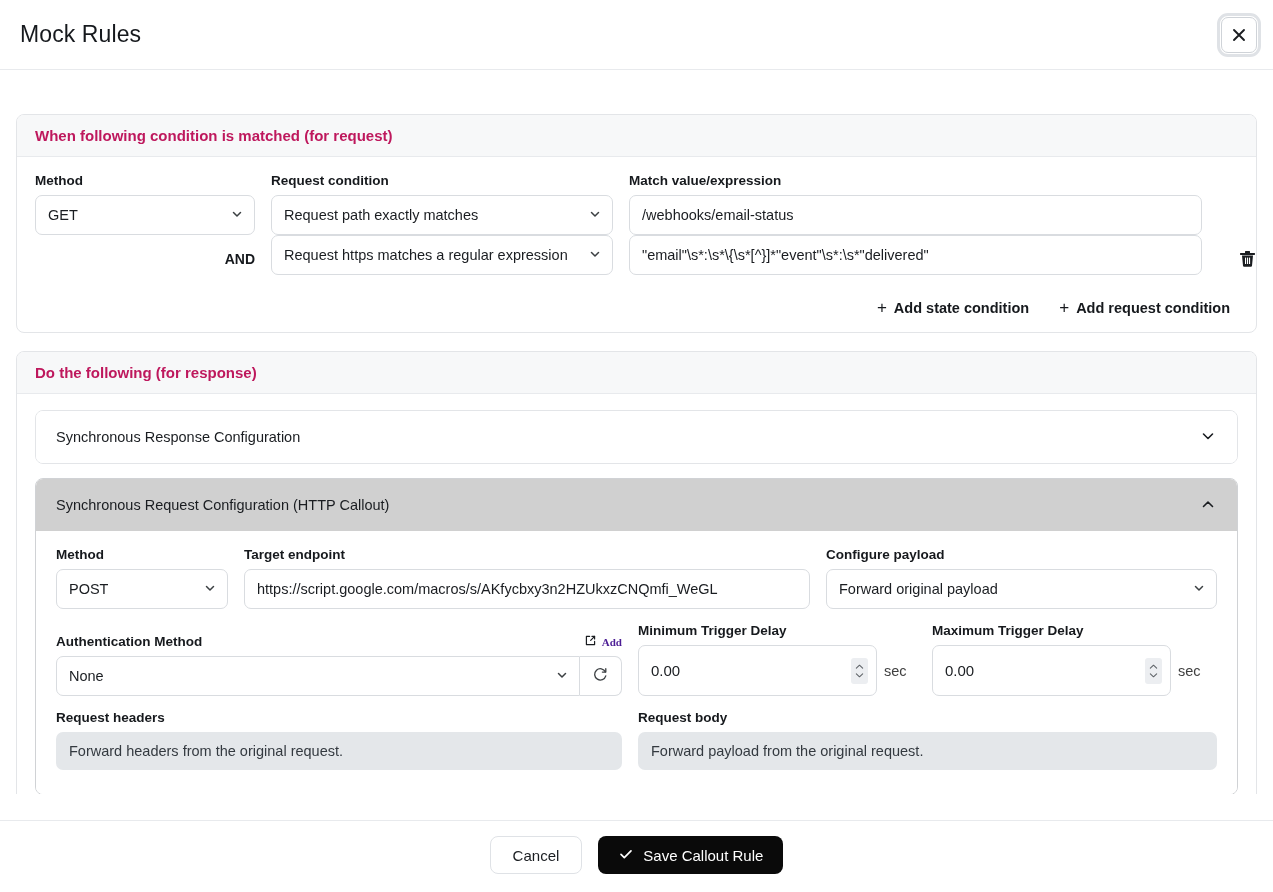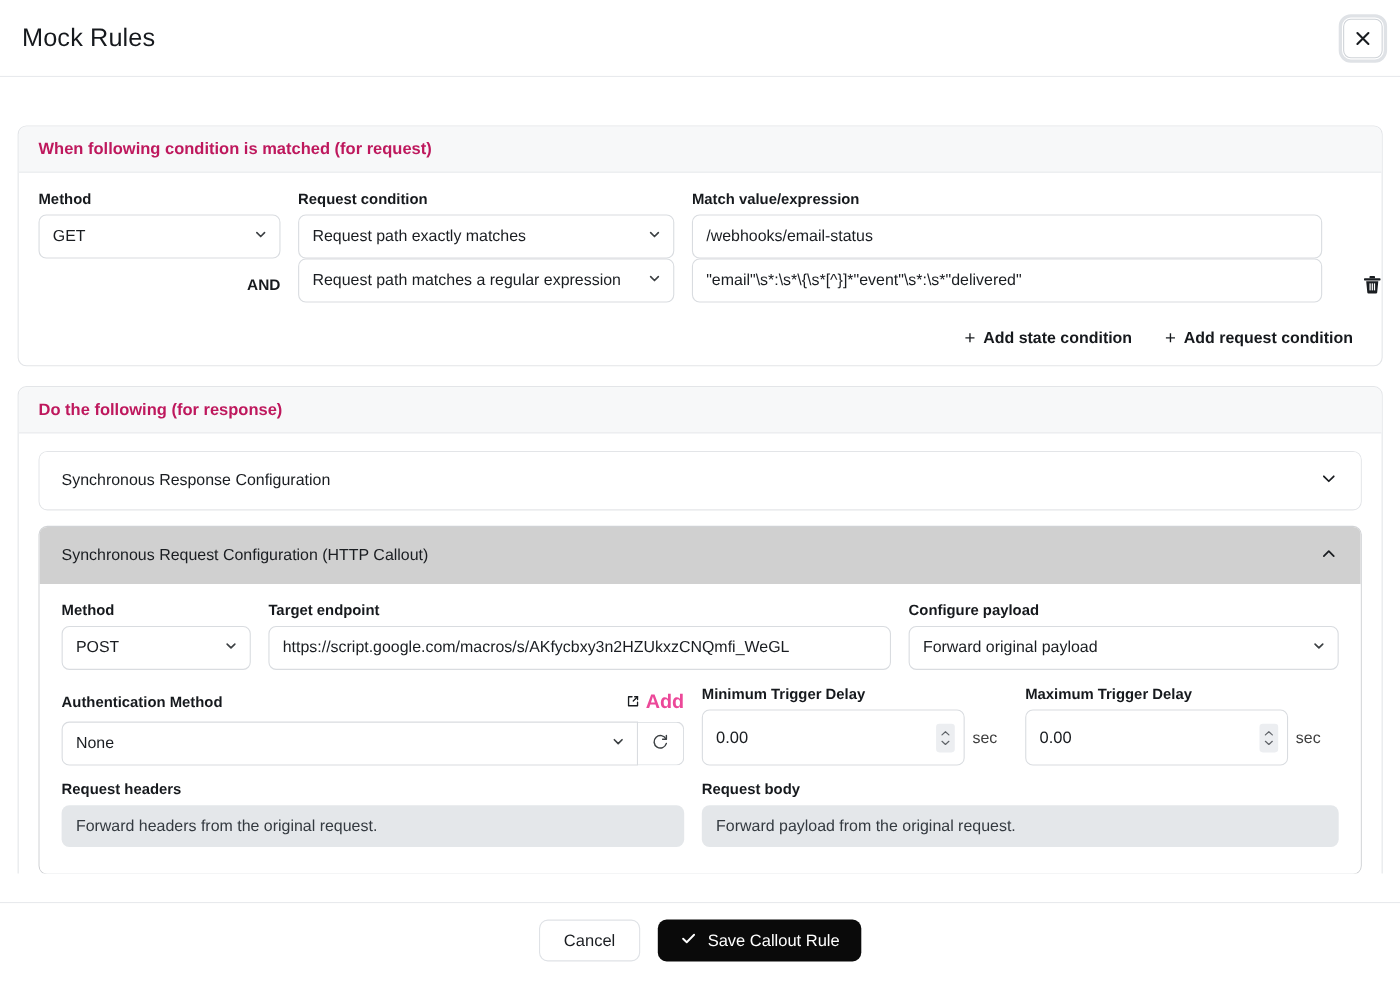--- a/index.html
+++ b/index.html
@@ -86,22 +86,22 @@
   .acc-body { padding: 16px 20px 24px 20px; background: #fff; }
 
   
   .row { display: grid; align-items: end; column-gap: 16px; margin-bottom: 14px; }
   .r1 { grid-template-columns: 172px 566px 1fr; }
   .r2 { grid-template-columns: 566px 278px 278px; }
   .r3 { grid-template-columns: 566px 1fr; }
 
   .lab-row { display: flex; align-items: center; justify-content: space-between; margin-bottom: 7px; }
   .add-link {
-    display: flex; align-items: center; gap: 5px; font-size: 18px; font-weight: 700;
-    color: #ec4899; background: none; border: none; cursor: pointer; font-family: Liberation Sans, sans-serif; padding: 0;
+    display: flex; align-items: center; gap: 5px; font-size: 11px; font-weight: 700;
+    color: #4c1d95; background: none; border: none; cursor: pointer; font-family: Liberation Serif, serif; padding: 0;
   }
 
   .auth-wrap { display: flex; }
   .auth-wrap .ctl { border-top-right-radius: 0; border-bottom-right-radius: 0; }
   .refresh-btn {
     width: 44px; height: 40px; border: 1px solid #d9dce0; border-left: none;
     border-top-right-radius: 7px; border-bottom-right-radius: 7px;
     background: #fff; display: flex; align-items: center; justify-content: center; cursor: pointer;
   }
 
@@ -193,21 +193,21 @@
               <span class="val">/webhooks/email-status</span>
             </div>
           </div>
 
           <div class="spacer"></div>
 
           <div class="and-label">AND</div>
 
           <div style="padding-bottom:6px">
             <div class="ctl select">
-              <span class="val">Request path matches a regular expression</span>
+              <span class="val">Request https matches a regular expression</span>
               <span class="chev">
                 <svg width="14" height="14" viewBox="0 0 14 14" fill="none" stroke="#3c4043" stroke-width="1.5" stroke-linecap="round" stroke-linejoin="round">
                     <path d="M3.5 5.5 L7 9 L10.5 5.5"></path>
                   </svg>
               </span>
             </div>
           </div>
 
           <div style="padding-bottom:6px; width:573px">
             <div class="ctl">

